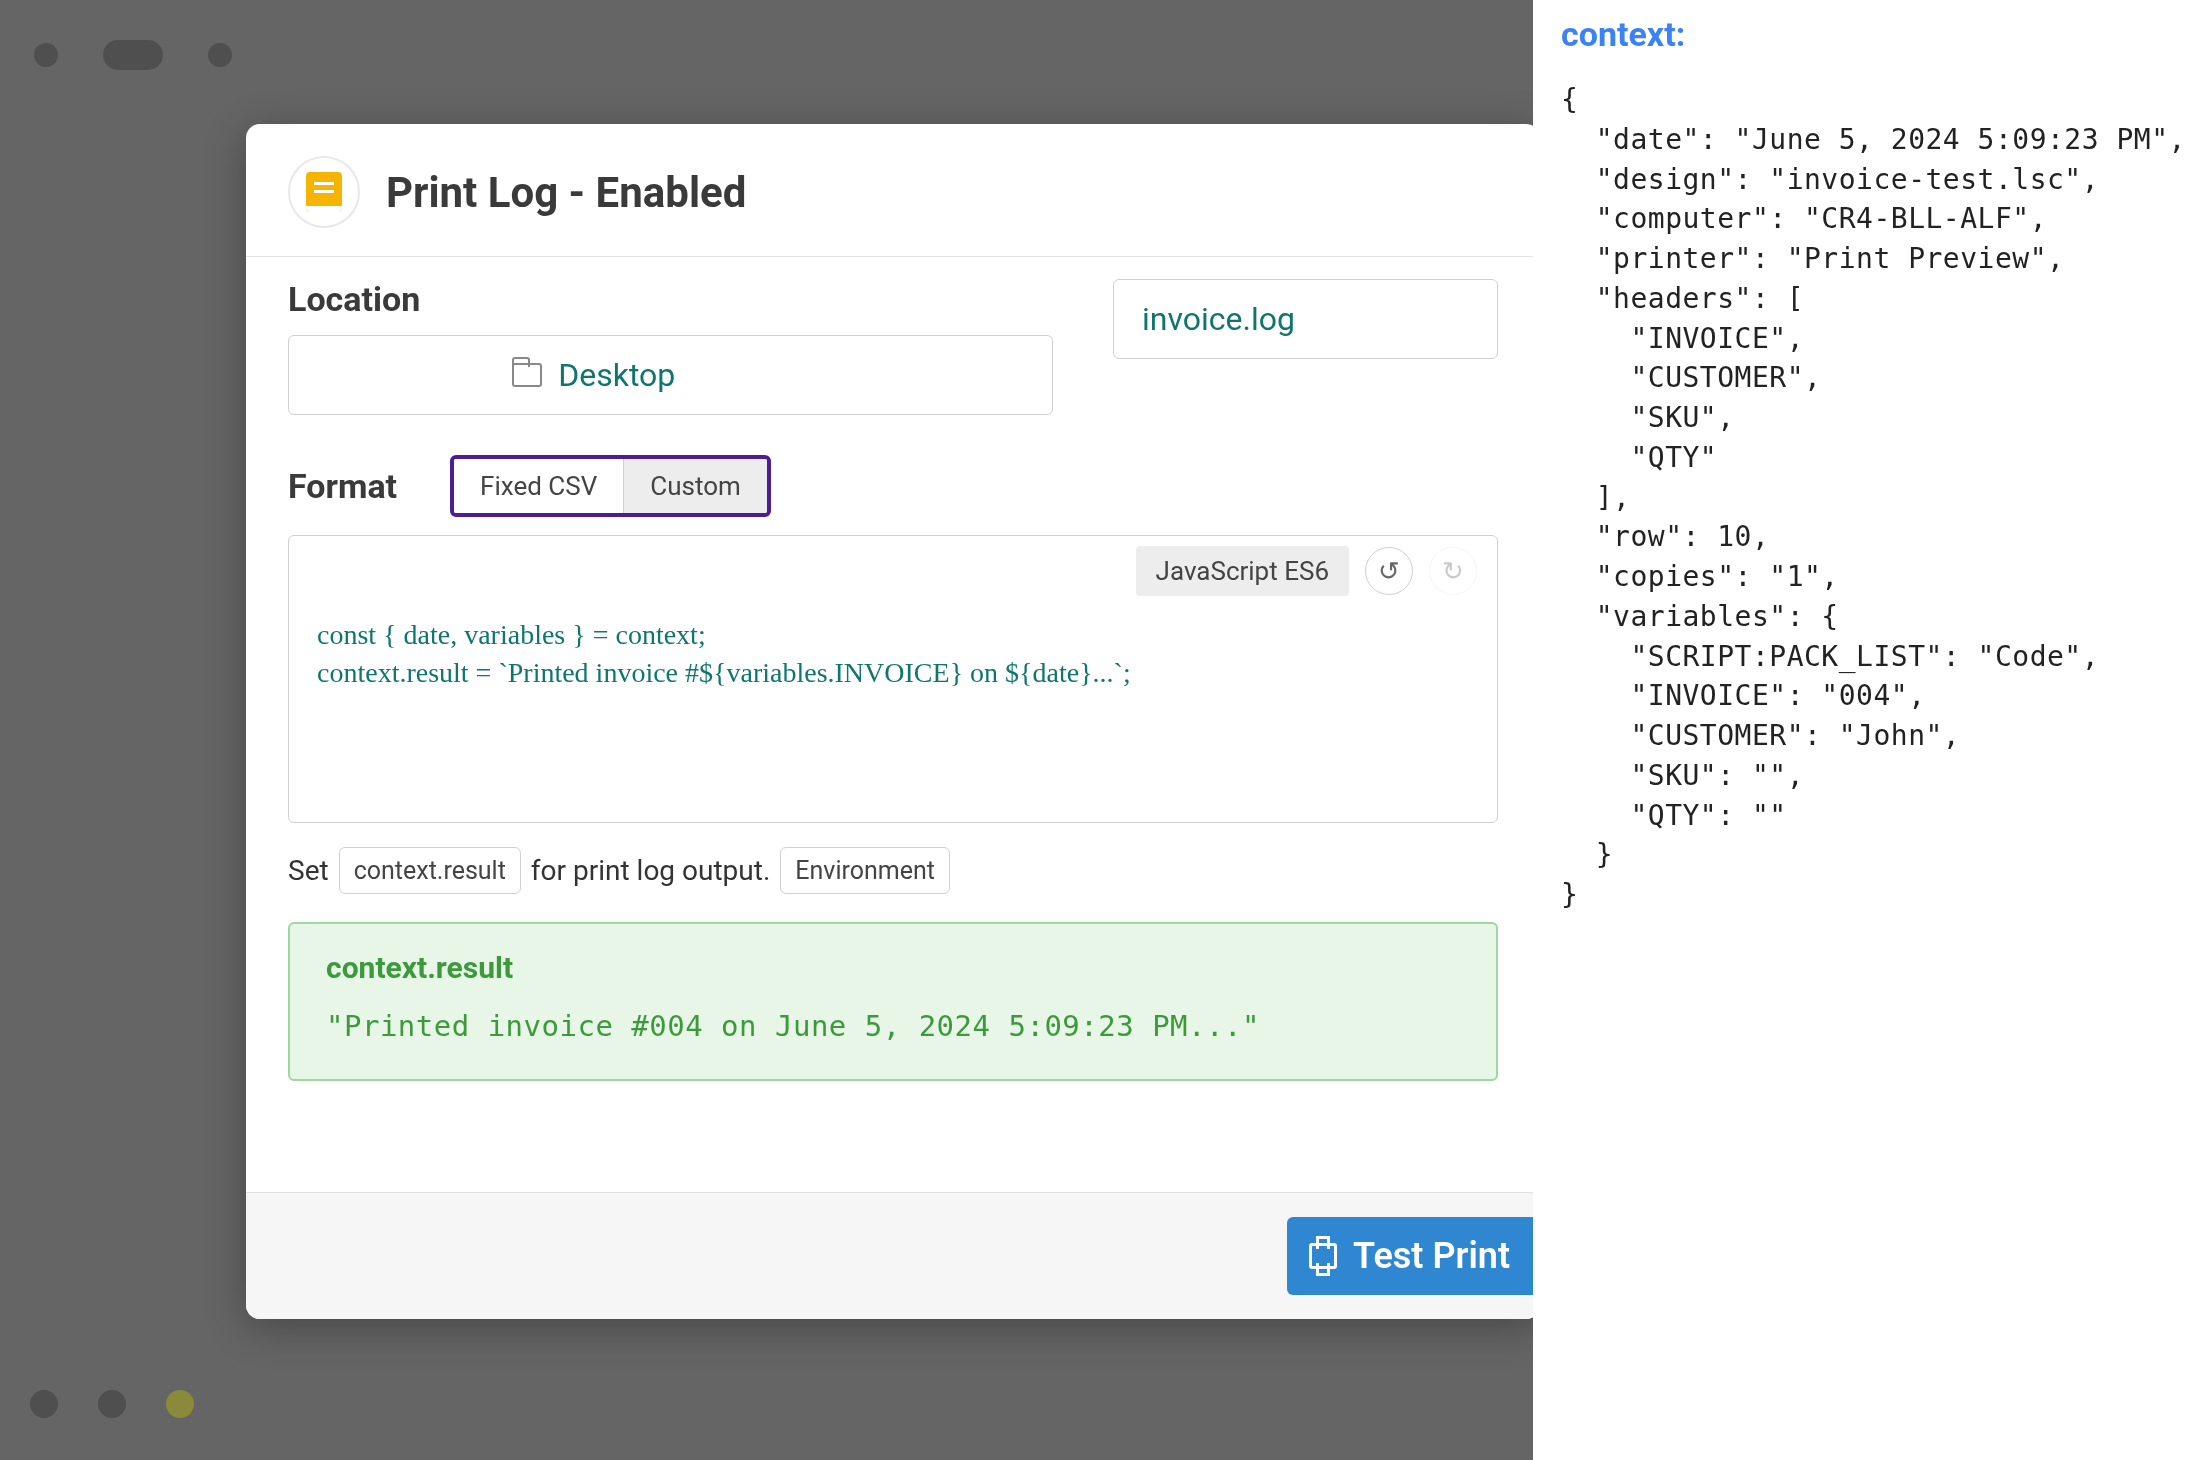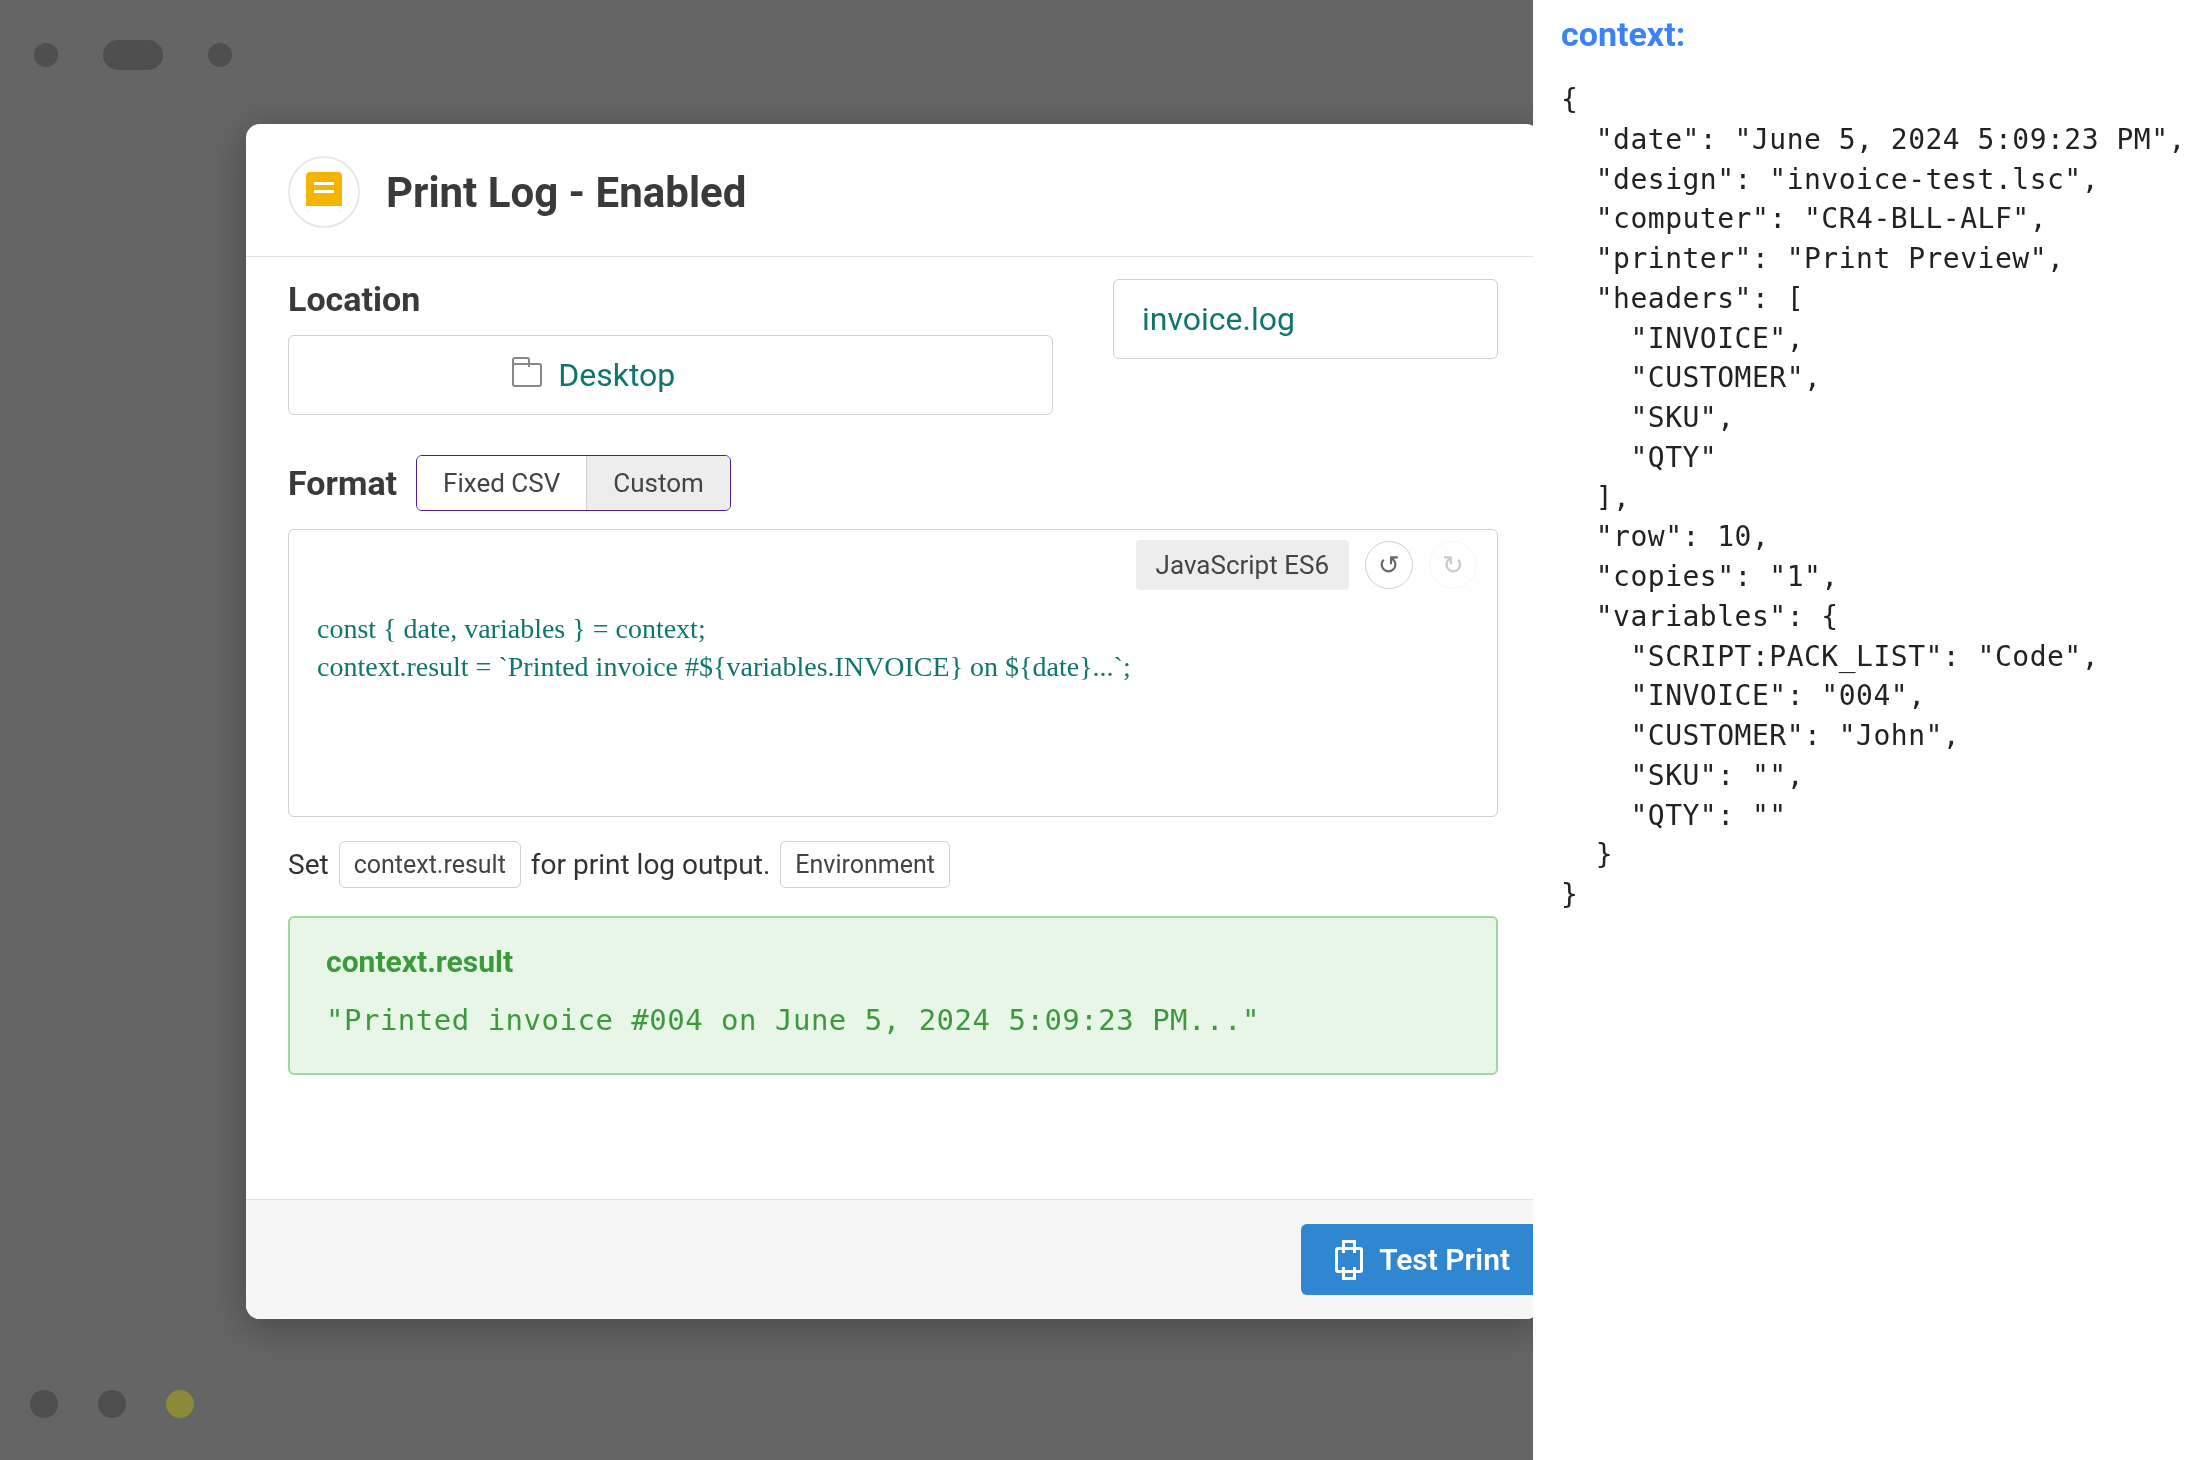--- a/index.html
+++ b/index.html
@@ -133,23 +133,24 @@
   content:"";
   position:absolute; left:-2px; top:-8px;
   width:14px; height:8px;
   border:2px solid #888; border-bottom:none;
   border-top-left-radius:3px; border-top-right-radius:3px;
 }
 .loc-text { flex:1; text-align:center; }
 .row2 { display:flex; align-items:center; gap: 19px; margin-top: 40px; margin-bottom: 18px;}
 .seg {
   display: inline-flex;
-  border: 1px solid #4c1d95;
+  border: 4px solid #4c1d95;
   border-radius: 6px;
   overflow: hidden;
+  margin-left: 34px;
 }
 .seg-btn {
   padding: 12px 26px;
   font-size: 26px;
   color: #444;
   background: #fff;
   cursor: pointer;
 }
 .seg-btn.active { background: #ededed; }
 .seg-btn + .seg-btn { border-left: 1px solid #d0d0d0; }
@@ -229,24 +230,24 @@
   background: #f6f6f6;
   padding: 24px 0;
   display:flex;
   justify-content:flex-end;
   border-bottom-left-radius: 14px;
   border-bottom-right-radius: 14px;
 }
 .btn-primary {
   background: #2f86d1;
   color: #fff;
-  font-size: 30px;
+  font-size: 36px;
   font-weight: 600;
   border-radius: 6px 0 0 6px;
-  padding: 18px 30px 18px 34px;
+  padding: 18px 30px 18px 22px;
   display:flex; align-items:center; gap:16px;
   cursor:pointer;
 }
 .print-icon { width:28px; height:26px; border:3px solid #fff; border-radius:3px; position:relative;}
 .print-icon::before{content:"";position:absolute;left:4px;right:4px;top:-10px;height:10px;border:3px solid #fff;border-bottom:none;}
 .print-icon::after{content:"";position:absolute;left:4px;right:4px;bottom:-10px;height:10px;border:3px solid #fff;border-top:none;}
 .right-pane {
   position: absolute;
   left: 1533px; top: 0;
   width: 667px;

